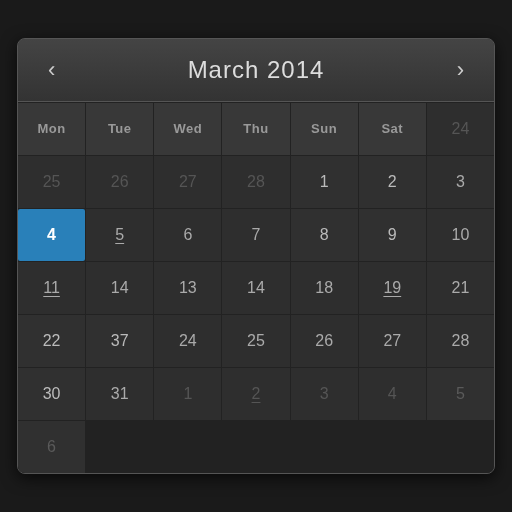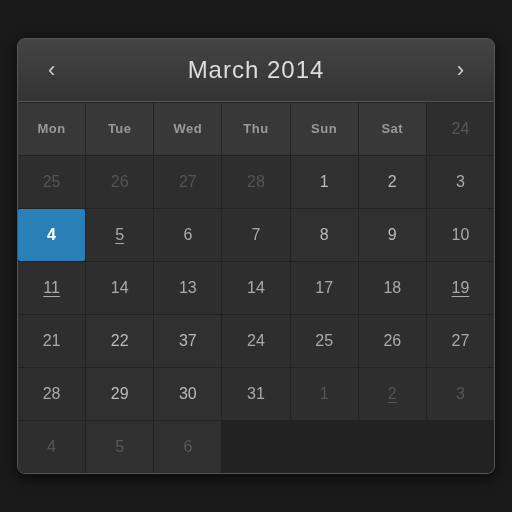--- a/index.html
+++ b/index.html
@@ -144,32 +144,30 @@
       <div class="day-cell has-underline">5</div>
       <div class="day-cell">6</div>
       <div class="day-cell">7</div>
       <div class="day-cell weekend sat-col">8</div>
       <div class="day-cell weekend sun-col">9</div>
       <div class="day-cell">10</div>
       <div class="day-cell has-underline">11</div>
       <div class="day-cell">14</div>
       <div class="day-cell">13</div>
       <div class="day-cell">14</div>
-      <div class="day-cell">17</div>
       <div class="day-cell">18</div>
       <div class="day-cell has-underline">19</div>
       <div class="day-cell">21</div>
       <div class="day-cell weekend sat-col">22</div>
       <div class="day-cell weekend sun-col">37</div>
       <div class="day-cell">24</div>
       <div class="day-cell">25</div>
       <div class="day-cell">26</div>
       <div class="day-cell">27</div>
       <div class="day-cell">28</div>
-      <div class="day-cell weekend sat-col">29</div>
       <div class="day-cell weekend sun-col">30</div>
       <div class="day-cell">31</div>
       <div class="day-cell other-month">1</div>
       <div class="day-cell other-month has-underline">2</div>
       <div class="day-cell other-month">3</div>
       <div class="day-cell other-month">4</div>
       <div class="day-cell other-month weekend sat-col">5</div>
       <div class="day-cell other-month weekend sun-col">6</div>
     </div>
 </div>

